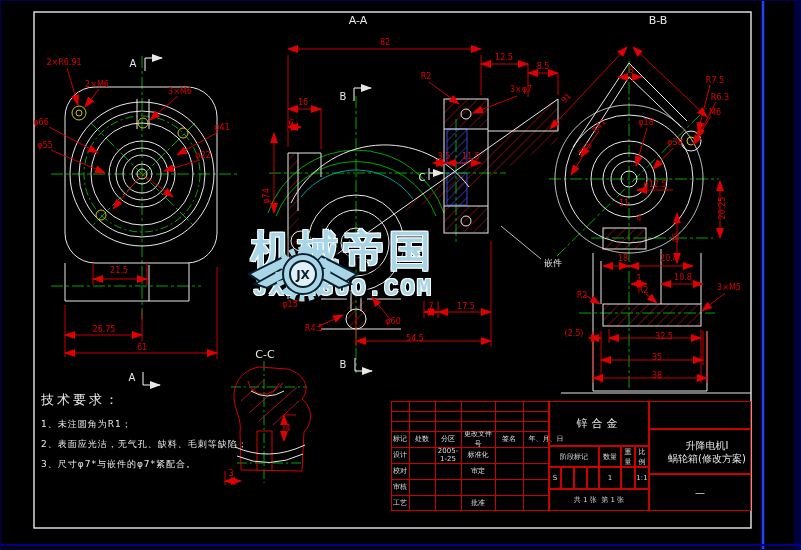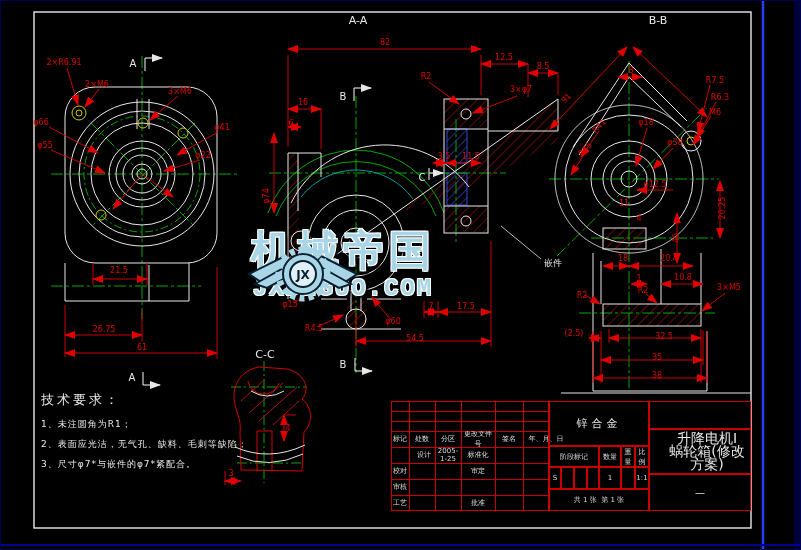--- a/index.html
+++ b/index.html
@@ -11,21 +11,21 @@
   .tech{position:absolute;left:40px;top:390px;width:218px;color:#e8e8e8;}
   .tech .t{font-size:13px;letter-spacing:3px;margin-bottom:8px;}
   .tech .i{font-size:9px;line-height:15px;margin-bottom:5px;letter-spacing:1px;}
   
   .tb{position:absolute;left:390px;top:400px;width:360px;height:110px;font-size:7px;color:#ddd;}
   .tb .cell{position:absolute;border:1px solid #cc0000;box-sizing:border-box;
             display:flex;align-items:center;justify-content:center;text-align:center;overflow:hidden;}
   .tb .vl{position:absolute;width:0;border-left:1px solid #cc0000;}
   .tb .hl{position:absolute;height:0;border-top:1px solid #cc0000;}
   .mat{font-size:11px;letter-spacing:4px;color:#e8e8e8;}
-  .prod{font-size:14px;color:#e8e8e8;line-height:13px;padding-left:14px;}
+  .prod{font-size:10px;color:#e8e8e8;line-height:13px;padding-left:14px;}
   
   .wm{position:absolute;left:246px;top:231px;display:flex;align-items:flex-start;z-index:5;}
   .wmtxt{display:flex;flex-direction:column;align-items:center;margin-left:4px;font-family:Liberation Mono, monospace;}
   .wm1{font-size:42px;font-weight:bold;letter-spacing:4px;color:#a9d6e6;line-height:44px;
        text-shadow:-1px -1px 0 #fff,1px -1px 0 #fff,-1px 1px 0 #fff,1px 1px 0 #fff,3px 4px 2px #000;}
   .wm2{font-size:24px;font-weight:bold;letter-spacing:2px;color:#a9d6e6;line-height:24px;margin-top:1px;
        text-shadow:-1px -1px 0 #fff,1px -1px 0 #fff,-1px 1px 0 #fff,1px 1px 0 #fff,3px 3px 2px #000;}
 </style>
 </head>
 <body>
@@ -409,21 +409,21 @@
   <div class="hl" style="left:0;top:46px;width:158px;"></div>
   <div class="hl" style="left:0;top:62px;width:158px;"></div>
   <div class="hl" style="left:0;top:78px;width:158px;"></div>
   <div class="hl" style="left:0;top:94px;width:158px;"></div>
   <div class="cell" style="left:0;top:30px;width:18px;height:16px;border:none;">标记</div>
   <div class="cell" style="left:18px;top:30px;width:26px;height:16px;border:none;">处数</div>
   <div class="cell" style="left:44px;top:30px;width:26px;height:16px;border:none;">分区</div>
   <div class="cell" style="left:70px;top:30px;width:34px;height:16px;border:none;">更改文件号</div>
   <div class="cell" style="left:104px;top:30px;width:28px;height:16px;border:none;">签名</div>
   <div class="cell" style="left:132px;top:30px;width:46px;height:16px;border:none;">年、月、日</div>
-  <div class="cell" style="left:0;top:46px;width:18px;height:16px;border:none;margin-left:24px;">设计</div>
+  <div class="cell" style="left:0;top:46px;width:18px;height:16px;border:none;">设计</div>
   <div class="cell" style="left:44px;top:46px;width:26px;height:16px;border:none;">2005-1-25</div>
   <div class="cell" style="left:70px;top:46px;width:34px;height:16px;border:none;">标准化</div>
   <div class="cell" style="left:0;top:62px;width:18px;height:16px;border:none;">校对</div>
   <div class="cell" style="left:70px;top:62px;width:34px;height:16px;border:none;">审定</div>
   <div class="cell" style="left:0;top:78px;width:18px;height:16px;border:none;">审核</div>
   <div class="cell" style="left:0;top:94px;width:18px;height:16px;border:none;">工艺</div>
   <div class="cell" style="left:70px;top:94px;width:34px;height:16px;border:none;">批准</div>
 
   <div class="cell mat" style="left:158px;top:0;width:100px;height:45px;">锌合金</div>
   <div class="cell" style="left:158px;top:45px;width:50px;height:21px;">阶段标记</div>

